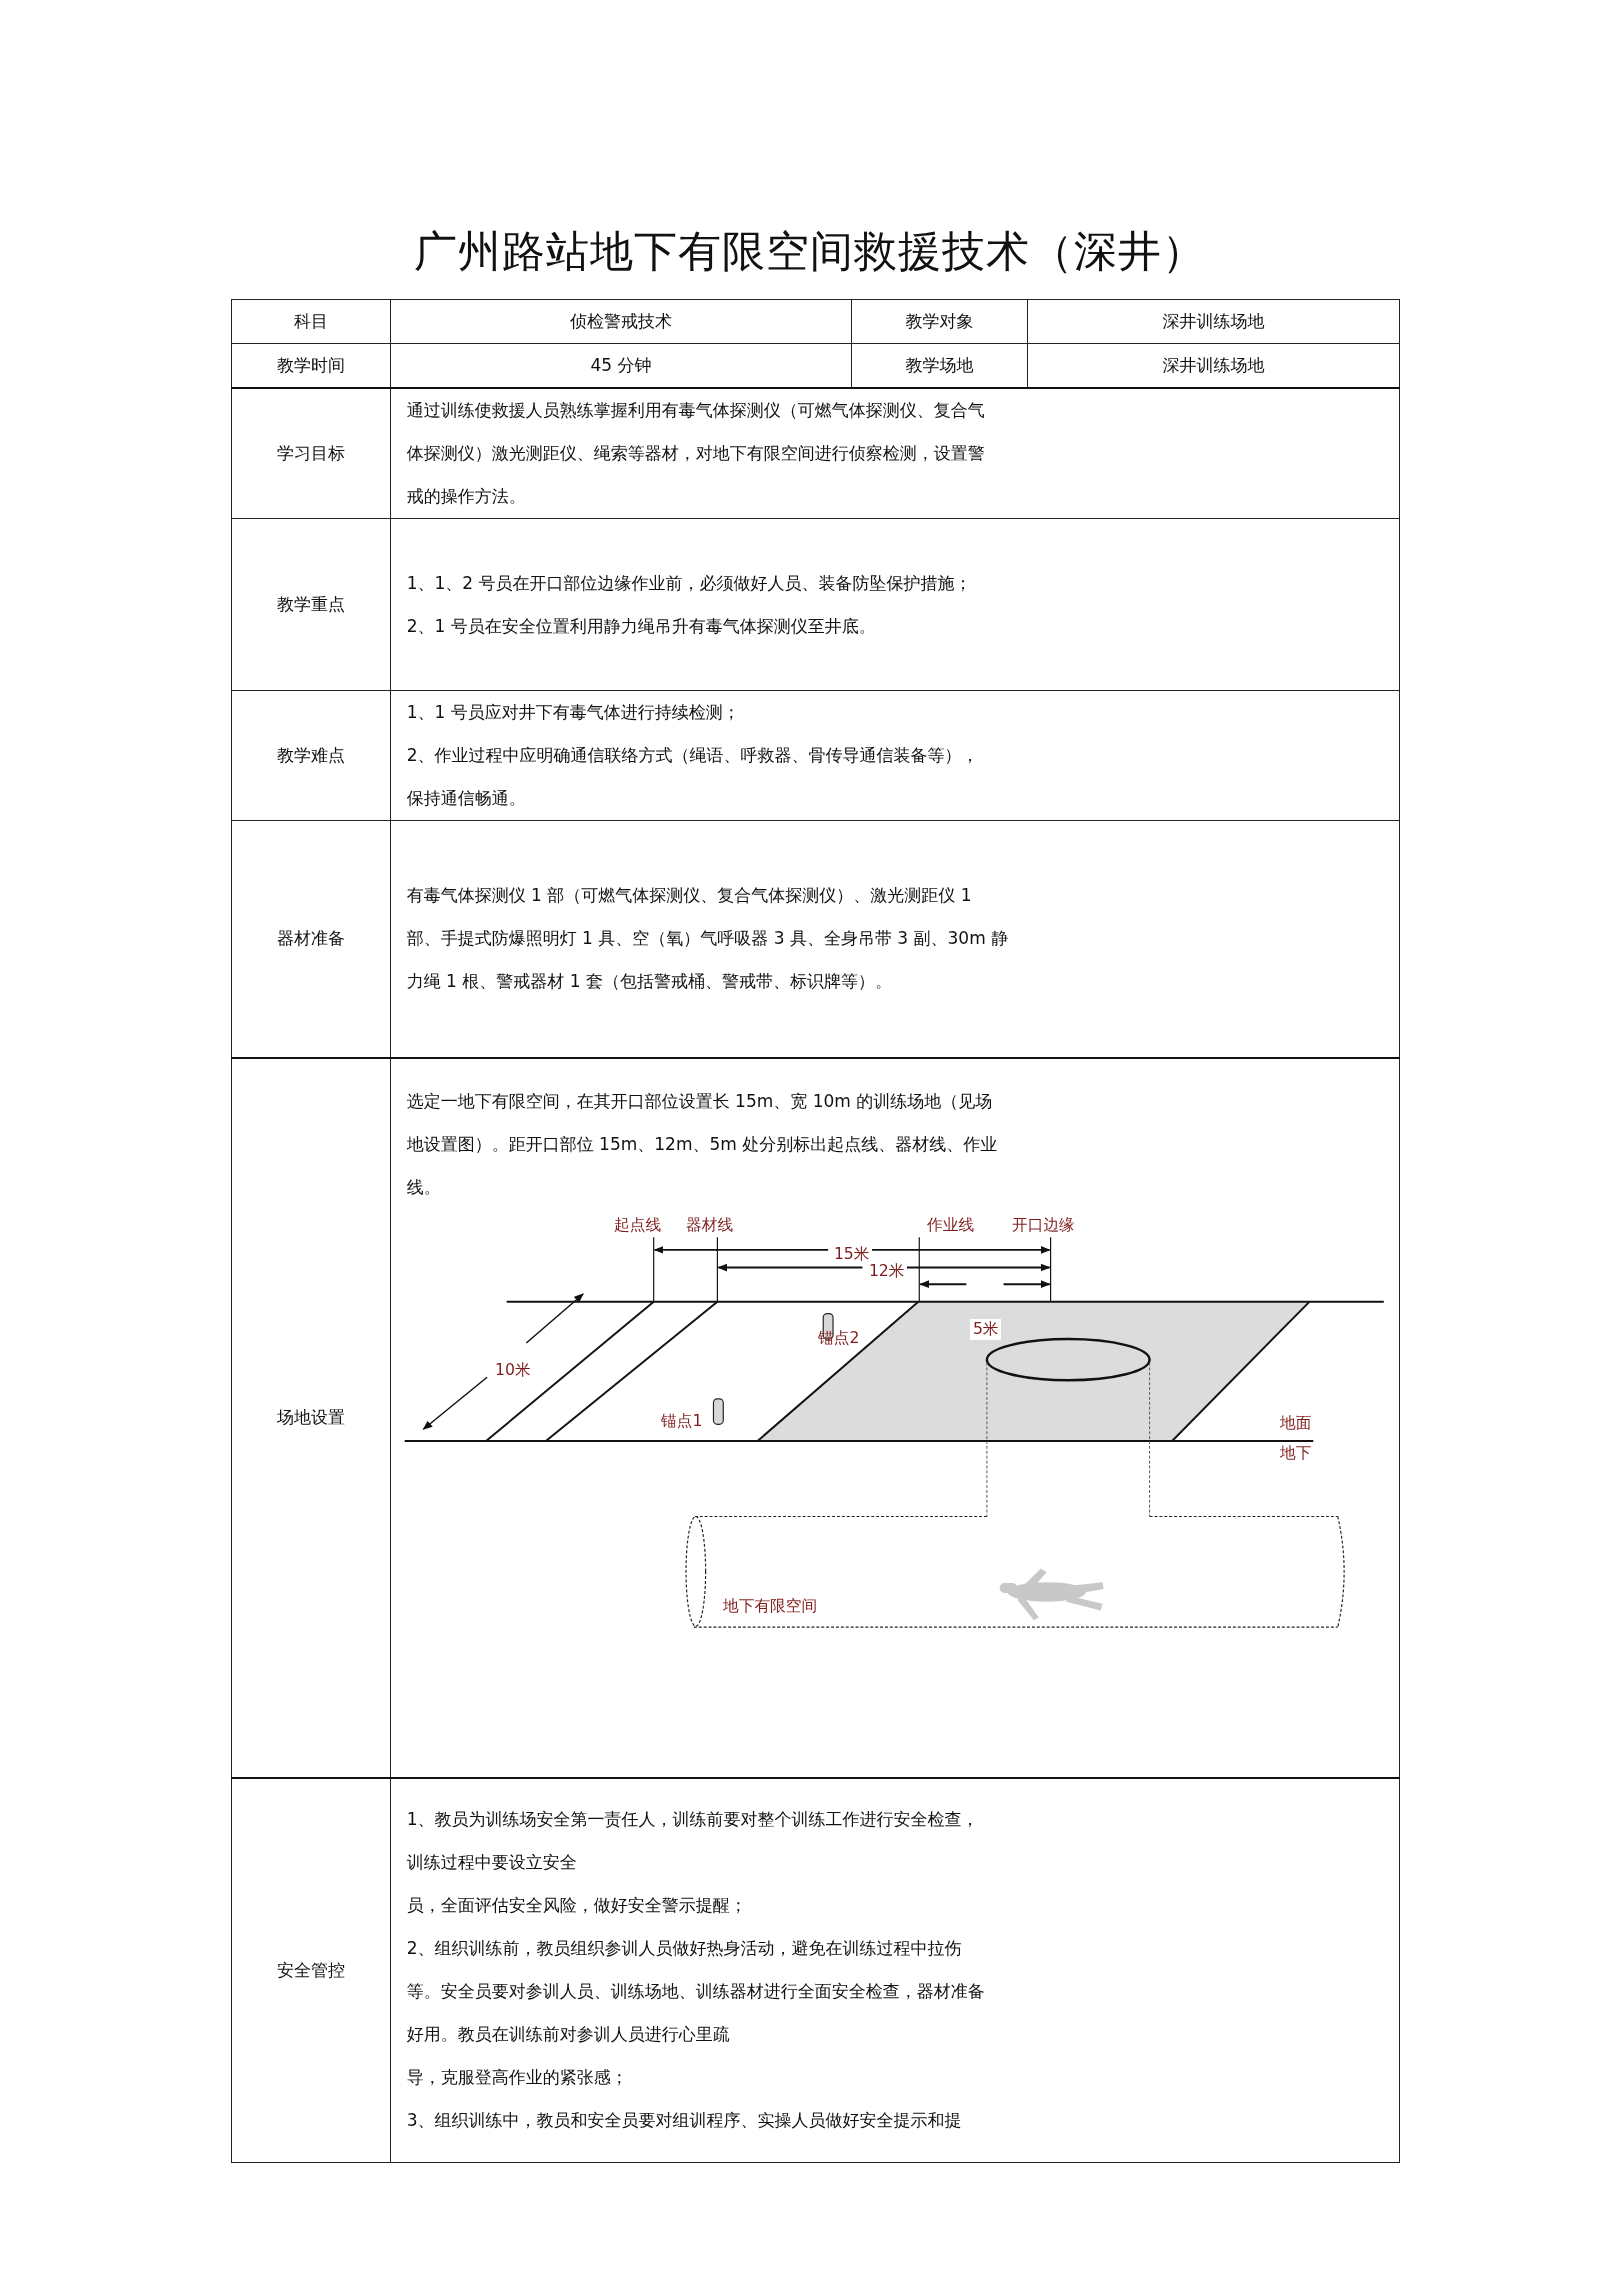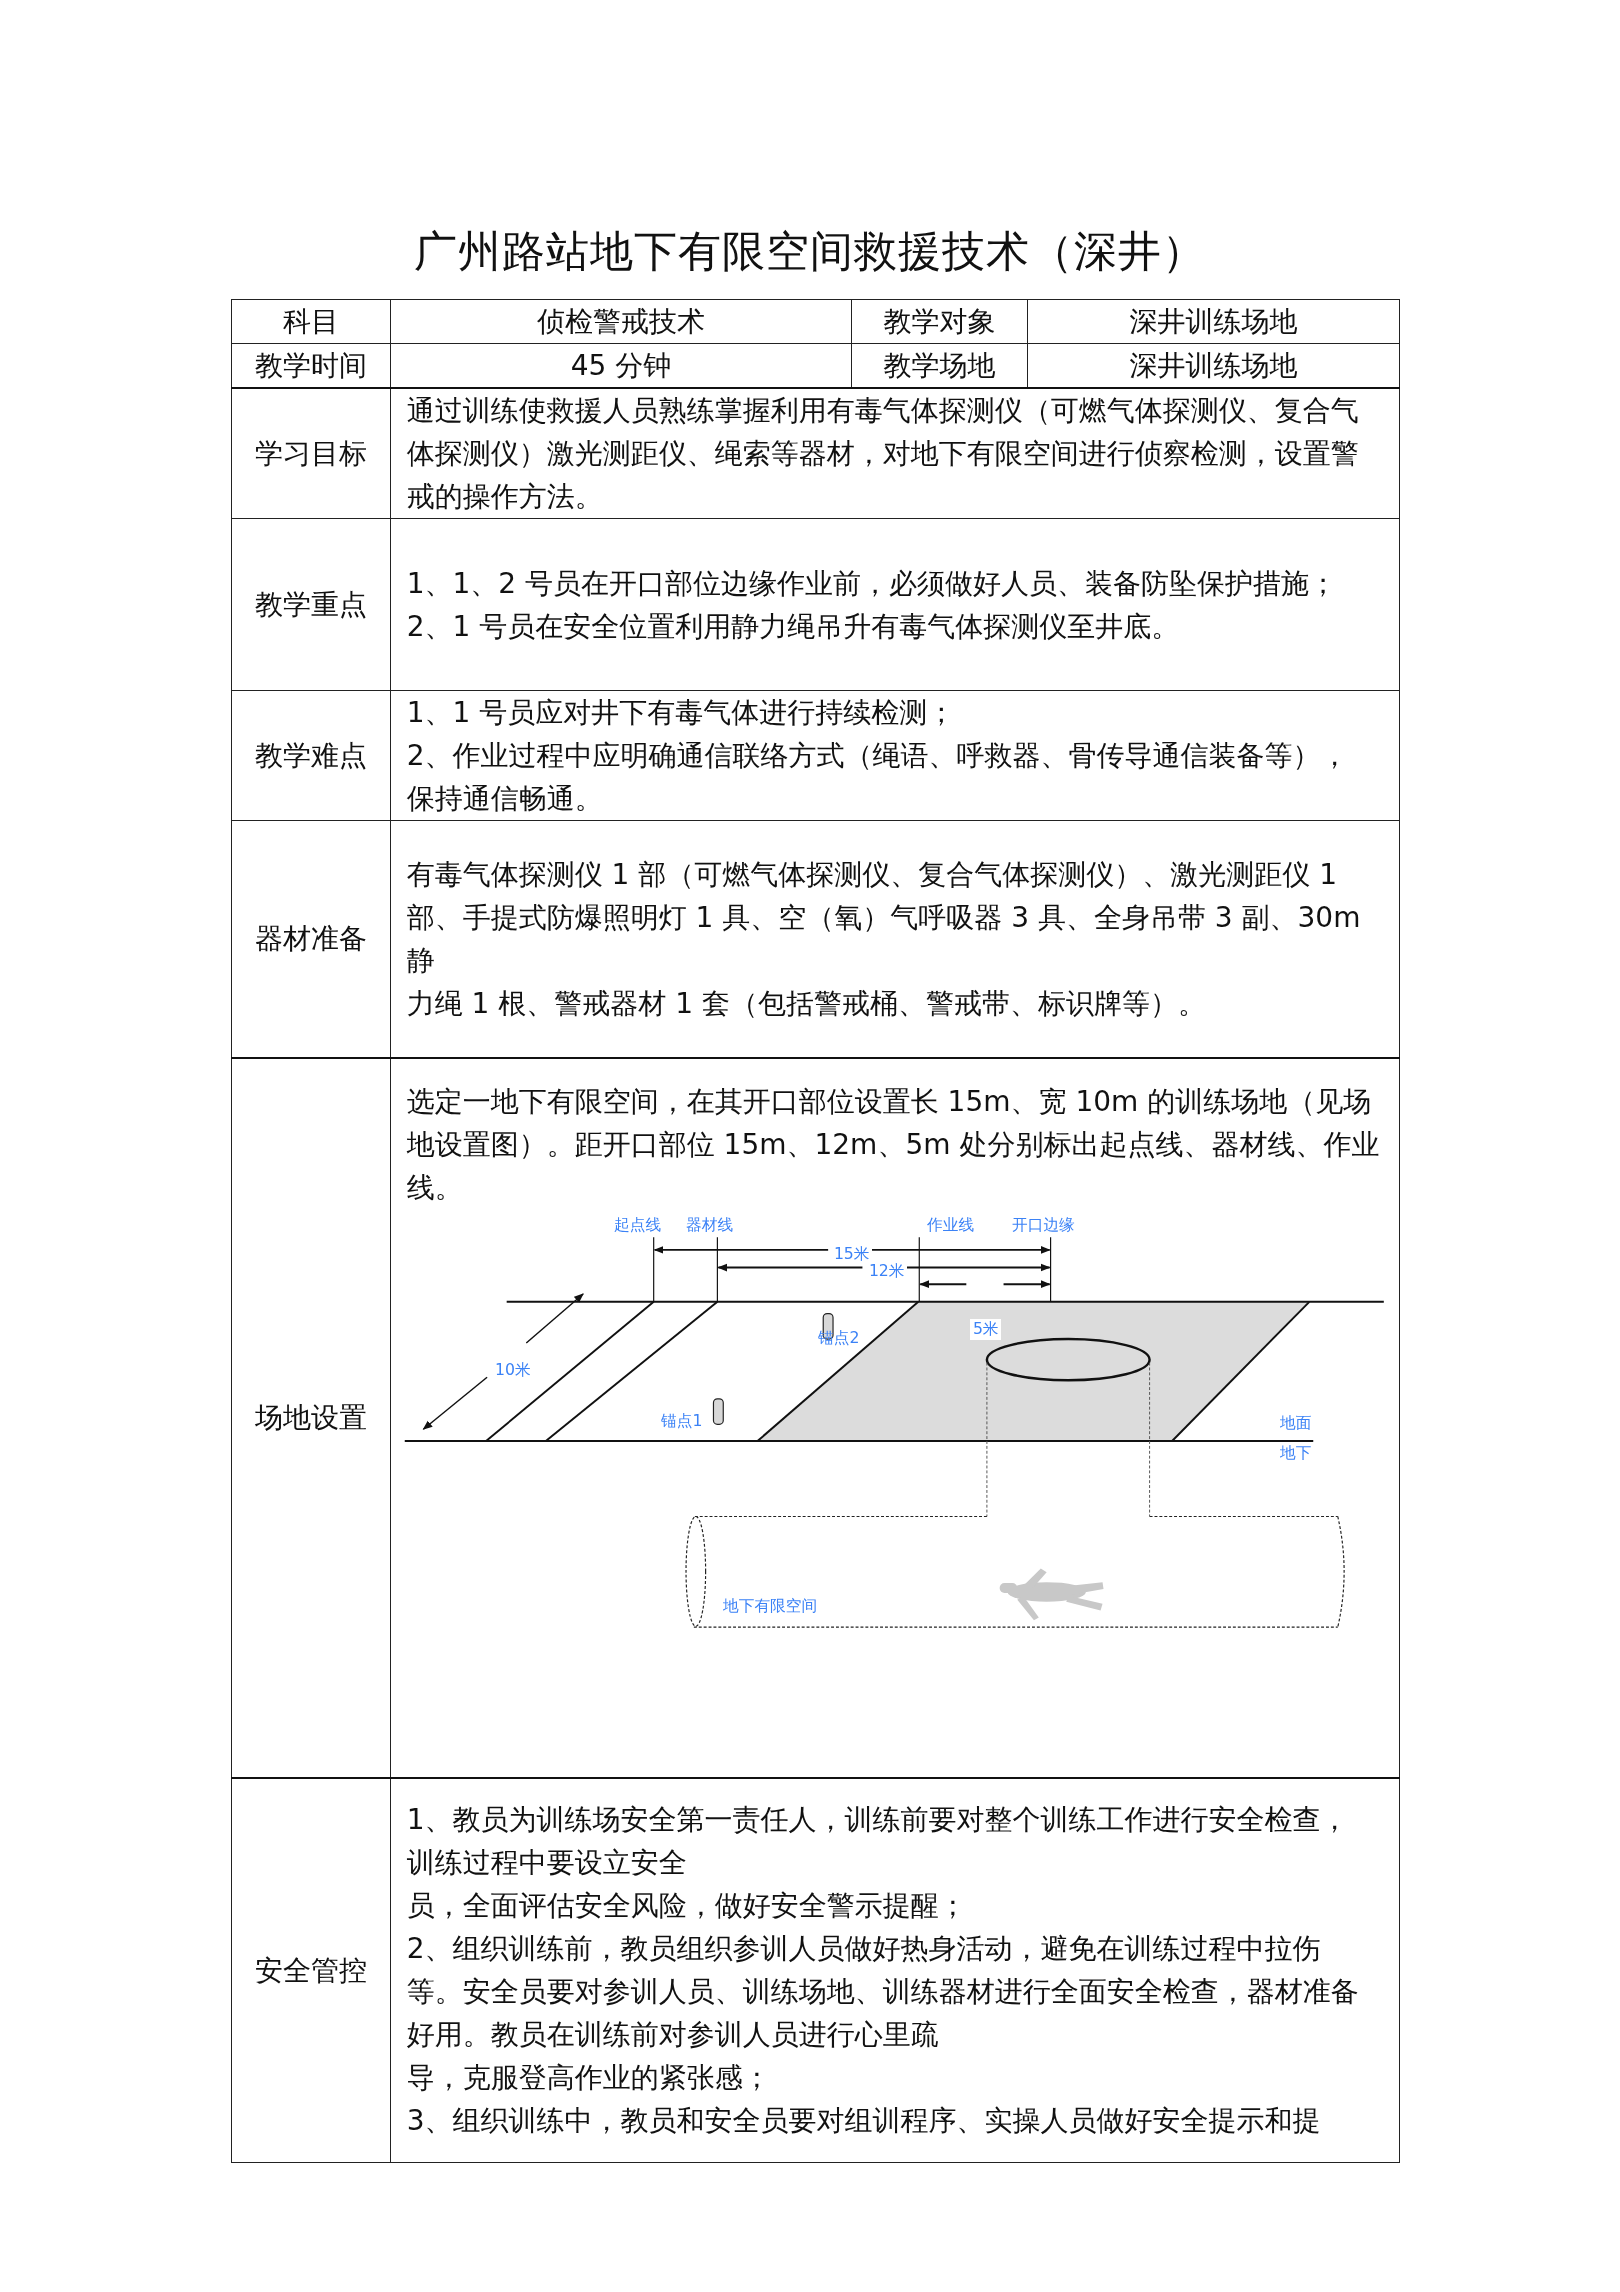--- a/index.html
+++ b/index.html
@@ -1,26 +1,26 @@
 <!DOCTYPE html>
 <html><head>
 <meta charset="utf-8">
 <style>
   html, body { margin: 0; padding: 0; background: #ffffff; }
   body { width: 1620px; height: 2293px; position: relative; font-family: "DejaVu Sans", "Liberation Sans", sans-serif; color: #111; }
   .title { position: absolute; top: 223px; left: 0; width: 1620px; text-align: center; font-size: 43px; letter-spacing: 1px; }
   table.plan { position: absolute; left: 231px; top: 299px; width: 1168px; border-collapse: collapse; table-layout: fixed; }
-  table.plan td { border: 1.5px solid #222; font-size: 28px; line-height: 43px; vertical-align: middle; padding: 0; }
+  table.plan td { border: 1.5px solid #222; font-size: 17px; line-height: 43px; vertical-align: middle; padding: 0; }
   table.plan tr.thick td { border-top: 2.9px solid #111; }
   td.lbl { text-align: center; }
   td.val { text-align: center; }
   td.body { padding: 0 13.7px 0 15.7px !important; text-align: left; }
   .line { display: block; }
   .diagram-wrap { position: relative; width: 100%; height: 568px; }
-  .dlabel { position: absolute; font-size: 15.7px; white-space: nowrap; color: #3b82f6; }
+  .dlabel { position: absolute; font-size: 15.7px; white-space: nowrap; color: #7f1d1d; }
 </style>
 </head>
 <body>
 
 <div class="title">广州路站地下有限空间救援技术（深井）</div>
 
 <table class="plan">
   <colgroup>
     <col style="width:159px">
     <col style="width:461px">

